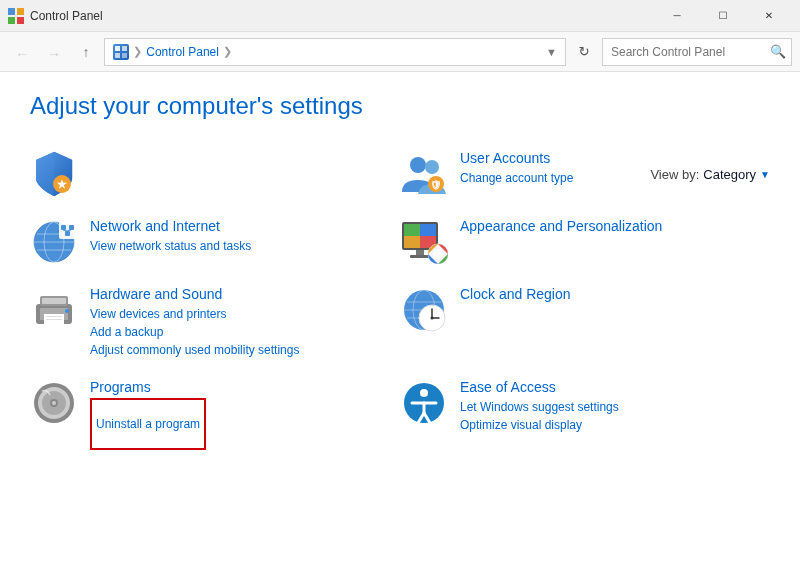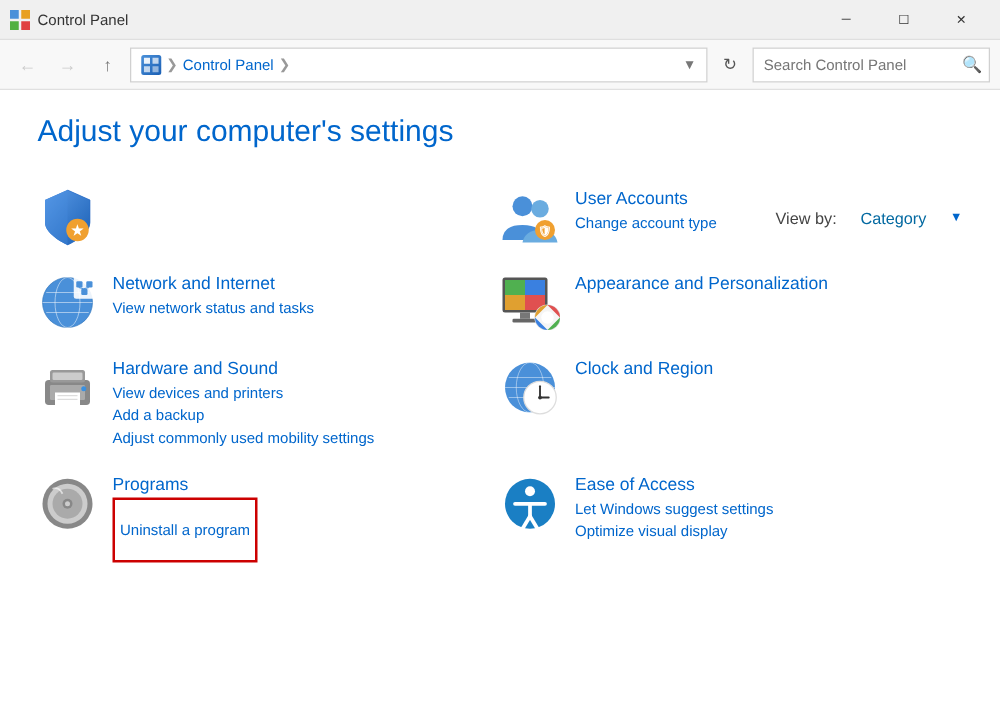--- a/index.html
+++ b/index.html
@@ -120,26 +120,26 @@
     .page-title {
       font-size: 24px;
       color: #0066cc;
       font-weight: 300;
       margin-bottom: 20px;
     }
     .view-by {
       position: absolute;
       top: 95px;
       right: 30px;
-      display: flex; align-items: center; gap: 19px;
+      display: flex; align-items: center; gap: 4px;
       font-size: 13px;
       color: #444;
     }
     .view-by-label { color: #444; }
-    .view-by-value { color: #0369a1; cursor: pointer; }
+    .view-by-value { color: #0f172a; cursor: pointer; }
     .view-by-arrow { color: #0066cc; font-size: 10px; }
 
     
     .categories-grid {
       display: grid;
       grid-template-columns: 1fr 1fr;
       gap: 0;
     }
     .category-item {
       display: flex;

